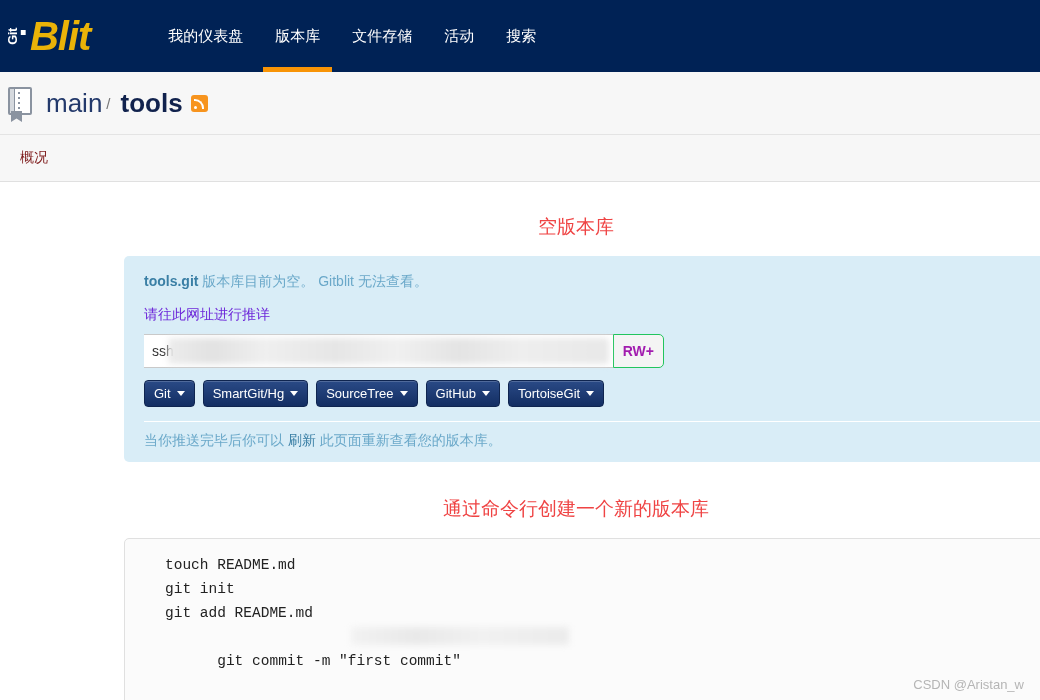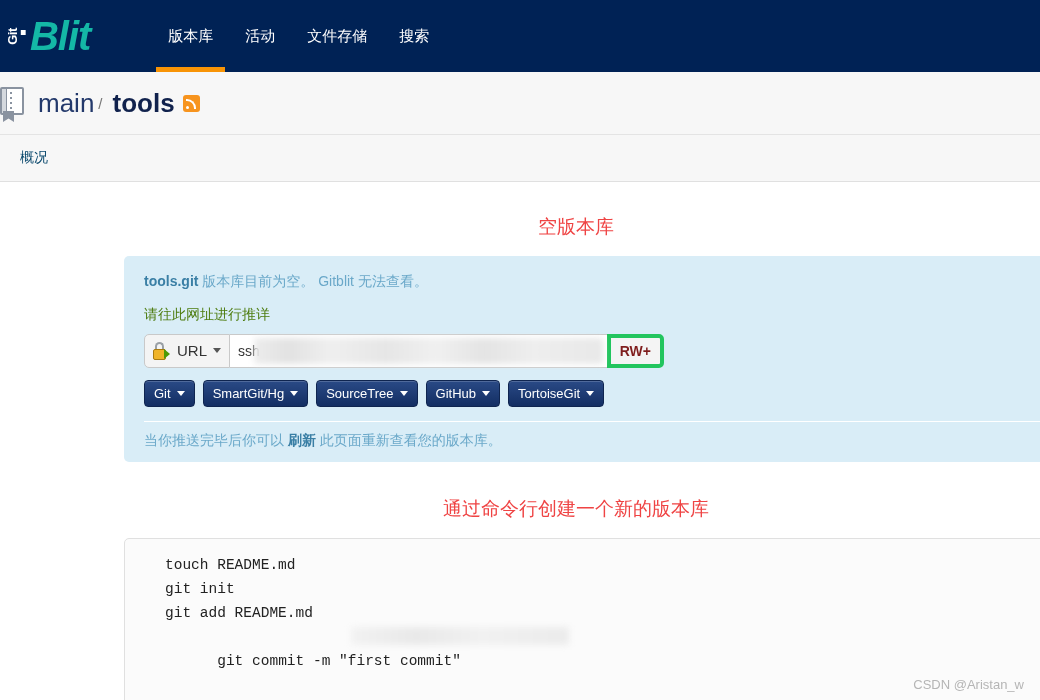--- a/index.html
+++ b/index.html
@@ -44,21 +44,21 @@
   }
   .brand-dot {
     color: #ffffff;
     font-weight: bold;
     font-size: 34px;
     line-height: 1;
     position: relative;
     top: -4px;
   }
   .brand-blit {
-    color: #14b8a6;
+    color: #eab308;
     font-weight: bold;
     font-style: italic;
     font-size: 40px;
     line-height: 1;
     letter-spacing: -1px;
   }
 
   .nav-items {
     display: flex;
     align-items: stretch;
@@ -84,21 +84,21 @@
     height: 5px;
     background: #f89406;
   }
 
   
   .crumb-bar {
     height: 62px;
     background: #f7f7f7;
     display: flex;
     align-items: center;
-    padding-left: 0;
+    padding-left: 8px;
     border-bottom: 1px solid #e4e4e4;
   }
   .repo-icon {
     width: 26px;
     height: 32px;
     position: relative;
     margin-right: 12px;
     flex: none;
   }
   .repo-icon .book {
@@ -182,21 +182,21 @@
   .tabbar {
     height: 46px;
     background: #f7f7f7;
     display: flex;
     align-items: center;
     padding-left: 14px;
     border-bottom: 1px solid #e0e0e0;
   }
   .tab {
     font-size: 14px;
-    color: #0c4a6e;
+    color: #7f1d1d;
     padding: 4px 6px;
     cursor: pointer;
   }
 
   
   .content {
     background: #ffffff;
     min-height: 480px;
     padding-top: 20px;
   }
@@ -220,21 +220,21 @@
   }
   .info-line {
     font-size: 14px;
     color: #6aa8c9;
     margin-bottom: 14px;
     line-height: 1.4;
   }
   .info-line b { color: #3a7fa5; }
   .info-sub {
     font-size: 14px;
-    color: #4d7c0f;
+    color: #6d28d9;
     margin-bottom: 10px;
   }
 
   .url-row {
     display: flex;
     align-items: stretch;
     height: 34px;
     margin-bottom: 12px;
     width: 520px;
   }
@@ -317,26 +317,26 @@
     right: 4px;
     height: 26px;
     background: linear-gradient(90deg,#ececec 0%,#e2e2e2 10%,#efefef 22%,#e6e6e6 38%,#f0f0f0 52%,#e4e4e4 66%,#eeeeee 80%,#e8e8e8 100%);
     filter: blur(3px);
     border-radius: 3px;
   }
   .rw-badge {
     display: flex;
     align-items: center;
     background: #f4f4f4;
-    border: 4px solid #22c55e;
+    border: 1px solid #22c55e;
     border-radius: 0 5px 5px 0;
     padding: 0 9px;
     font-size: 14px;
     font-weight: bold;
-    color: #7f1d1d;
+    color: #a21caf;
     box-sizing: border-box;
   }
 
   .btn-row {
     display: flex;
     gap: 8px;
     margin-bottom: 14px;
   }
   .gbtn {
     display: inline-flex;
@@ -360,21 +360,21 @@
   }
 
   .panel-div {
     border-top: 1px solid #ffffff;
     margin: 4px 0 10px 0;
   }
   .info-foot {
     font-size: 14px;
     color: #6aa8c9;
   }
-  .info-foot b { color: #3a7fa5; font-weight: bold; }
+  .info-foot b { color: #3a7fa5; font-weight: normal; }
 
   
   .code-block {
     margin-left: 124px;
     margin-right: -20px;
     background: #fbfbfb;
     border: 1px solid #e0e0e0;
     border-radius: 5px;
     padding: 14px 0 14px 0;
     box-sizing: border-box;
@@ -412,23 +412,24 @@
 </head>
 <body>
 
 <div class="navbar">
   <a class="brand" href="#">
     <span class="brand-git">Git</span>
     <span class="brand-dot">·</span>
     <span class="brand-blit">Blit</span>
   </a>
   <div class="nav-items">
+    <a class="nav-item" href="#">我的仪表盘</a>
     <a class="nav-item active" href="#">版本库</a>
+    <a class="nav-item" href="#">文件存储</a>
     <a class="nav-item" href="#">活动</a>
-    <a class="nav-item" href="#">文件存储</a>
     <a class="nav-item" href="#">搜索</a>
   </div>
 </div>
 
 <div class="crumb-bar">
   <div class="repo-icon">
     <div class="book"></div>
     <div class="spine"></div>
     <div class="dots"></div>
     <div class="mark"></div>
@@ -448,29 +449,20 @@
   <div class="section-title">空版本库</div>
 
   <div class="info-panel">
     <div class="info-line">
       <b>tools.git</b><span> 版本库目前为空。  Gitblit 无法查看。</span>
     </div>
 
     <div class="info-sub">请往此网址进行推详</div>
 
     <div class="url-row">
-      <div class="url-box">
-        <span class="lock-icon">
-          <span class="shackle"></span>
-          <span class="body"></span>
-          <span class="arrow"></span>
-        </span>
-        <span class="url-label">URL</span>
-        <span class="caret-dk"></span>
-      </div>
       <div class="url-input-wrap">
         <input class="url-input" type="text" value="ssh" style="">
         <span class="redact"></span>
       </div>
       <div class="rw-badge">RW+</div>
     </div>
 
     <div class="btn-row">
       <span class="gbtn">
         <span>Git</span>

